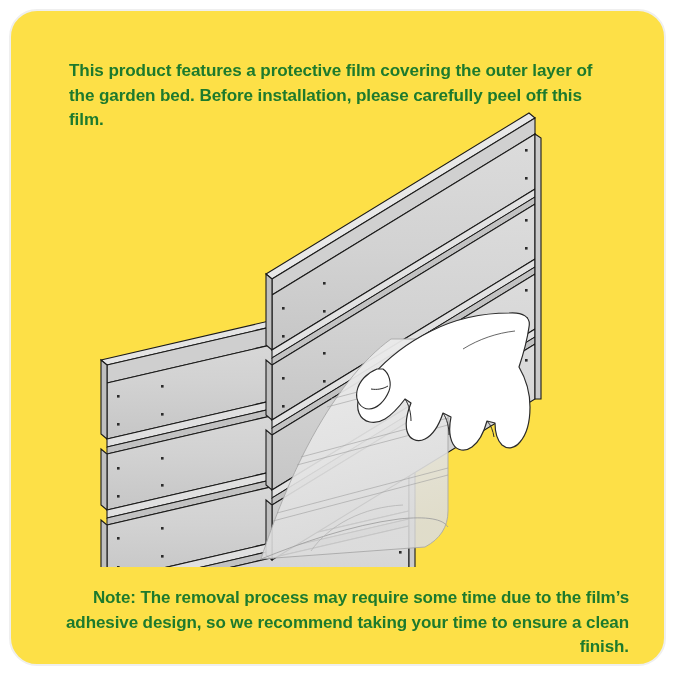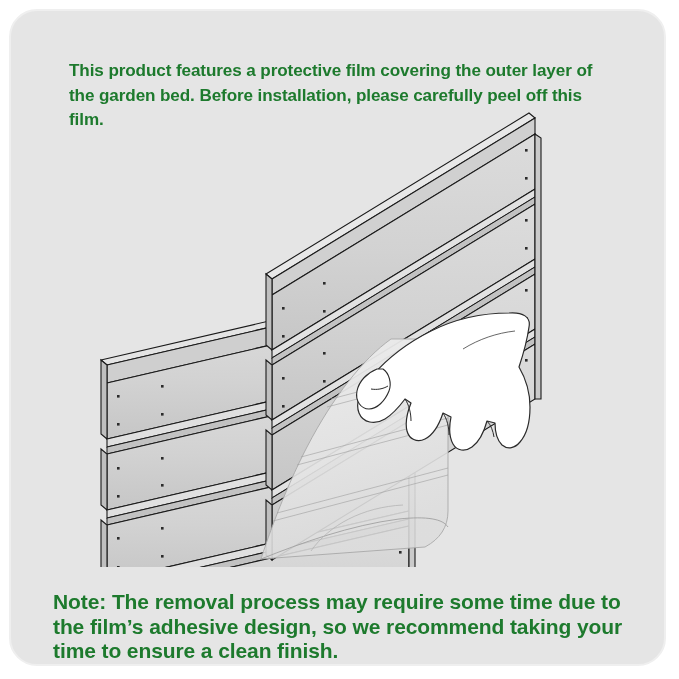--- a/index.html
+++ b/index.html
@@ -14,43 +14,44 @@
     font-family: "Liberation Sans", sans-serif;
     overflow: hidden;
   }
   #instruction-card {
     position: absolute;
     left: 9px;
     top: 9px;
     width: 657px;
     height: 657px;
     box-sizing: border-box;
-    background: #e5e5e5;
+    background: #fde047;
     border: 2px solid #efefef;
     border-radius: 28px;
   }
   .note-text {
     position: absolute;
     color: #1d7a2d;
     font-weight: bold;
     letter-spacing: -0.1px;
   }
   #top-instruction-text {
     left: 58px;
     top: 31px;
     width: 546px;
     font-size: 17.1px;
     line-height: 24.6px;
   }
   #bottom-note-text {
     left: 42px;
     top: 558px;
     width: 576px;
-    font-size: 21px;
+    font-size: 17px;
     line-height: 24.6px;
+    text-align: right;
   }
   #illustration-figure {
     position: absolute;
     left: 0px;
     top: 96px;
     width: 653px;
     height: 460px;
   }
   #illustration-figure svg {
     display: block;

